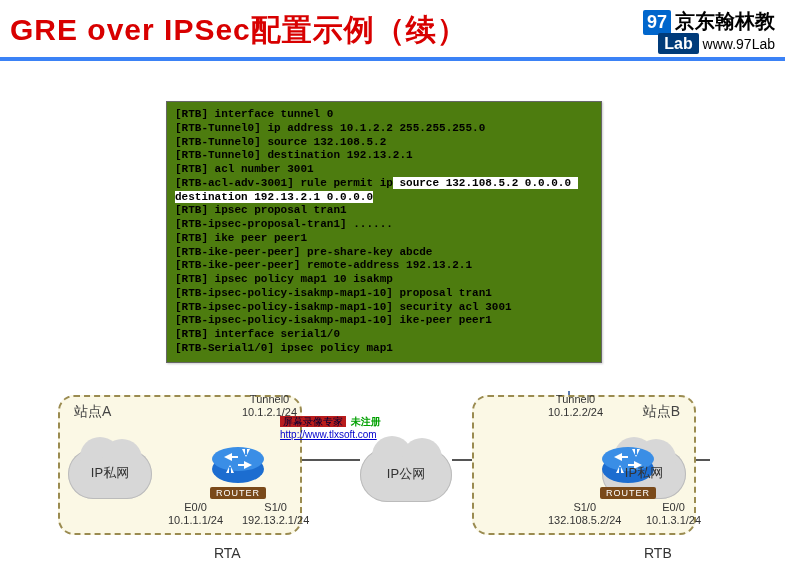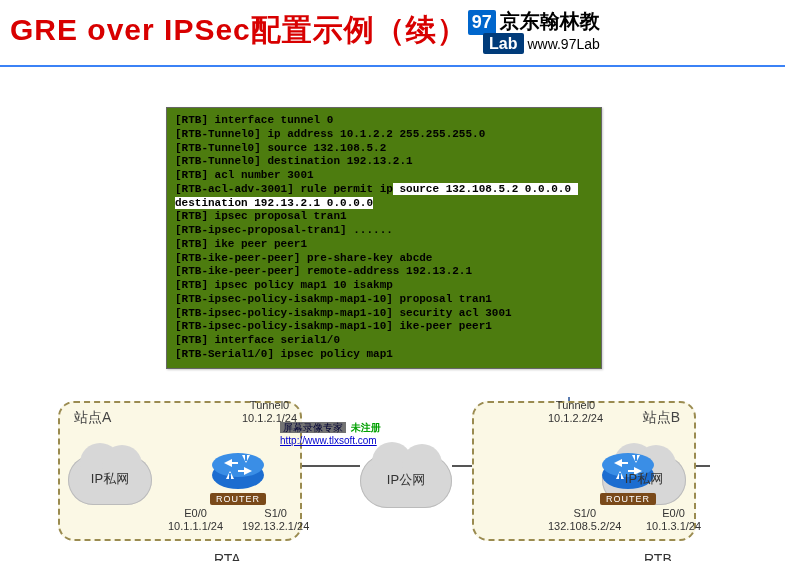--- a/index.html
+++ b/index.html
@@ -1,17 +1,17 @@
 <!DOCTYPE html>
 <html><head>
 <meta charset="utf-8">
 <style>
   * { box-sizing: border-box; margin: 0; padding: 0; }
   html, body { width: 785px; height: 561px; font-family: Arial, sans-serif; background: #fff; overflow: hidden; }
-  .header { display: flex; align-items: center; justify-content: flex-start; padding: 8px 10px 12px; border-bottom: 2px solid #3b82f6; }
+  .header { display: flex; align-items: center; justify-content: space-between; padding: 8px 10px 4px; border-bottom: 4px solid #3b82f6; }
   .title { font-size: 30px; font-weight: bold; color: #d80000; letter-spacing: 1px; }
   .brand { text-align: right; font-size: 14px; color: #000; }
   .brand .logo { display: inline-flex; align-items: flex-end; gap: 4px; }
   .brand .box1 { background: #06c; color: #fff; padding: 2px 4px; font-weight: bold; border-radius: 2px; font-size: 18px; }
   .brand .lab { background: #003b7a; color: #fff; padding: 2px 6px; font-weight: bold; border-radius: 2px; font-size: 16px; }
   .brand .cn { font-size: 20px; font-weight: bold; }
   .content { position: relative; padding: 40px 10px 10px; }
   .config-box { width: 436px; margin-left: 156px; background: #4d7c0f; border: 1px solid #666; padding: 6px 8px; font-family: "Courier New", monospace; font-size: 11px; line-height: 1.25; color: #000; font-weight: bold; white-space: pre-wrap; position: relative; box-shadow: 1px 1px 2px rgba(0,0,0,.2); }
   .hl { background: #fff; }
   .arrow { position: absolute; left: 568px; top: 330px; width: 2px; height: 70px; background: #5a7bb0; }
@@ -40,21 +40,21 @@
   .rta, .rtb { position: absolute; top: 160px; font-size: 14px; color: #333; }
   .rta { left: 204px; }
   .rtb { left: 634px; }
   .txt { position: absolute; font-size: 11px; color: #333; text-align: center; line-height: 1.2; }
   .link { position: absolute; height: 2px; background: #555; top: 74px; }
   .linkA1 { left: 140px; width: 60px; }
   .linkA2 { left: 258px; width: 92px; }
   .linkB1 { left: 442px; width: 146px; }
   .linkB2 { left: 650px; width: 50px; }
   .watermark { position: absolute; left: 270px; top: 30px; font-size: 10px; color: #0055cc; z-index: 5; text-align: left; }
-  .watermark .wm1 { background: #737373; color: #003; padding: 0 3px; }
+  .watermark .wm1 { background: #b91c1c; color: #003; padding: 0 3px; }
   .watermark .wm2 { color: #00a000; font-weight: bold; margin-left: 2px; }
   .watermark a { color: #00c; text-decoration: underline; display: block; }
 </style>
 </head>
 <body>
 
 <div class="header">
   <div class="title">GRE over IPSec配置示例（续）</div>
   <div class="brand">
     <span class="logo">

